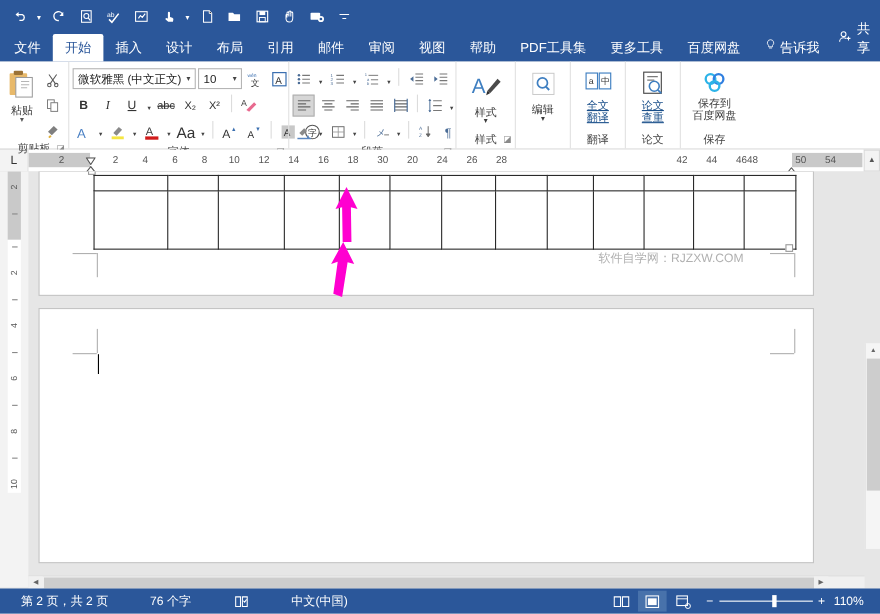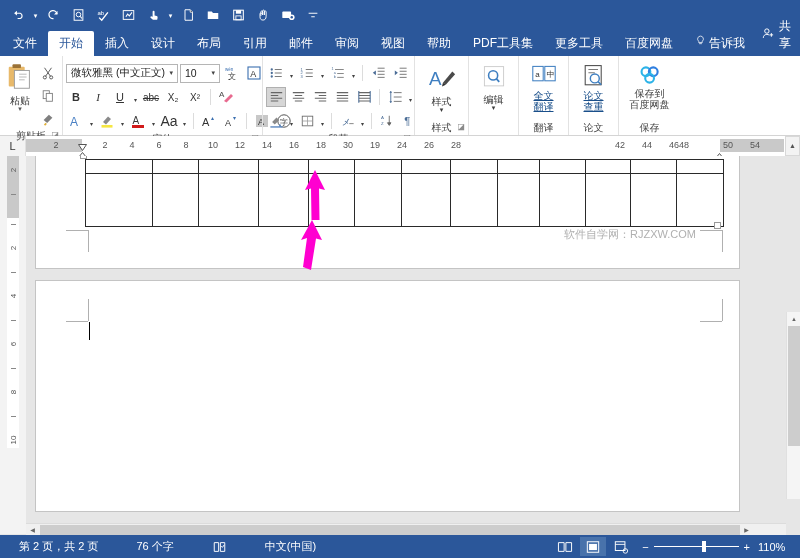--- a/index.html
+++ b/index.html
@@ -75,21 +75,21 @@
   .bigbtn {
     width: 44px; display: flex; flex-direction: column; align-items: center;
     font-size: 10px; color: #3b3b3b; padding-top: 2px;
   }
   .bigbtn .lbl { margin-top: 1px; line-height: 11px; }
   .bigbtn .dn { font-size: 7px; color:#555; line-height: 6px; }
   .smallcol { display: flex; flex-direction: column; justify-content: flex-start; padding-top: 3px; gap: 3px;}
   .sbtn { width: 22px; height: 20px; display:flex; align-items:center; justify-content:center; }
 
   
-  .row { display: flex; align-items: center; gap: 2px; height: 22px; }
+  .row { display: flex; align-items: flex-start; gap: 2px; height: 22px; }
   .combo {
     border: 1px solid #b5b5b5; height: 19px; display: flex; align-items: center;
     background: #fff; font-size: 10.5px; color: #222; padding: 0 2px 0 4px;
   }
   .combo .cv { flex:1; white-space: nowrap; overflow: hidden; }
   .combo .carr { font-size: 7px; color: #444; padding: 0 2px; }
   .fbtn {
     min-width: 20px; height: 20px; display:flex; align-items:center; justify-content:center;
     font-size: 11px; color:#333;
   }
@@ -683,21 +683,21 @@
       <div class="hr-num" style="left:79px">2</div>
       <div class="hr-num" style="left:106px">4</div>
       <div class="hr-num" style="left:133px">6</div>
       <div class="hr-num" style="left:160px">8</div>
       <div class="hr-num" style="left:187px">10</div>
       <div class="hr-num" style="left:214px">12</div>
       <div class="hr-num" style="left:241px">14</div>
       <div class="hr-num" style="left:268px">16</div>
       <div class="hr-num" style="left:295px">18</div>
       <div class="hr-num" style="left:322px">30</div>
-      <div class="hr-num" style="left:349px">19</div>
+      <div class="hr-num" style="left:349px">20</div>
       <div class="hr-num" style="left:376px">24</div>
       <div class="hr-num" style="left:403px">26</div>
       <div class="hr-num" style="left:430px">28</div>
       <div class="hr-num" style="left:594px">42</div>
       <div class="hr-num" style="left:621px">44</div>
       <div class="hr-num" style="left:648px">46</div>
       <div class="hr-num" style="left:658px">48</div>
       <div class="hr-num" style="left:702px">50</div>
       <div class="hr-num" style="left:729px">54</div>
 
@@ -786,21 +786,21 @@
           </table>
 
         <div class="tbl-handle" style="left:678px; top:66px;"></div>
 
         <div class="mk mk-h" style="left:30px; top:74px; width:22px;"></div>
         <div class="mk mk-v" style="left:52px; top:74px; height:22px;"></div>
 
         <div class="mk mk-h" style="left:664px; top:74px; width:22px;"></div>
         <div class="mk mk-v" style="left:686px; top:74px; height:22px;"></div>
 
-        <div class="watermark" style="left:508px; top:71px;margin-left:20px;">软件自学网：RJZXW.COM</div>
+        <div class="watermark" style="left:508px; top:71px;">软件自学网：RJZXW.COM</div>
       </div>
 
       <div class="page page2">
         <div class="mk mk-h" style="left:30px; top:40px; width:22px;"></div>
         <div class="mk mk-v" style="left:52px; top:18px; height:22px;"></div>
         <div class="mk mk-h" style="left:664px; top:40px; width:22px;"></div>
         <div class="mk mk-v" style="left:686px; top:18px; height:22px;"></div>
         <div class="caret-line" style="left:53px; top:41px; height:18px;"></div>
       </div>
 

